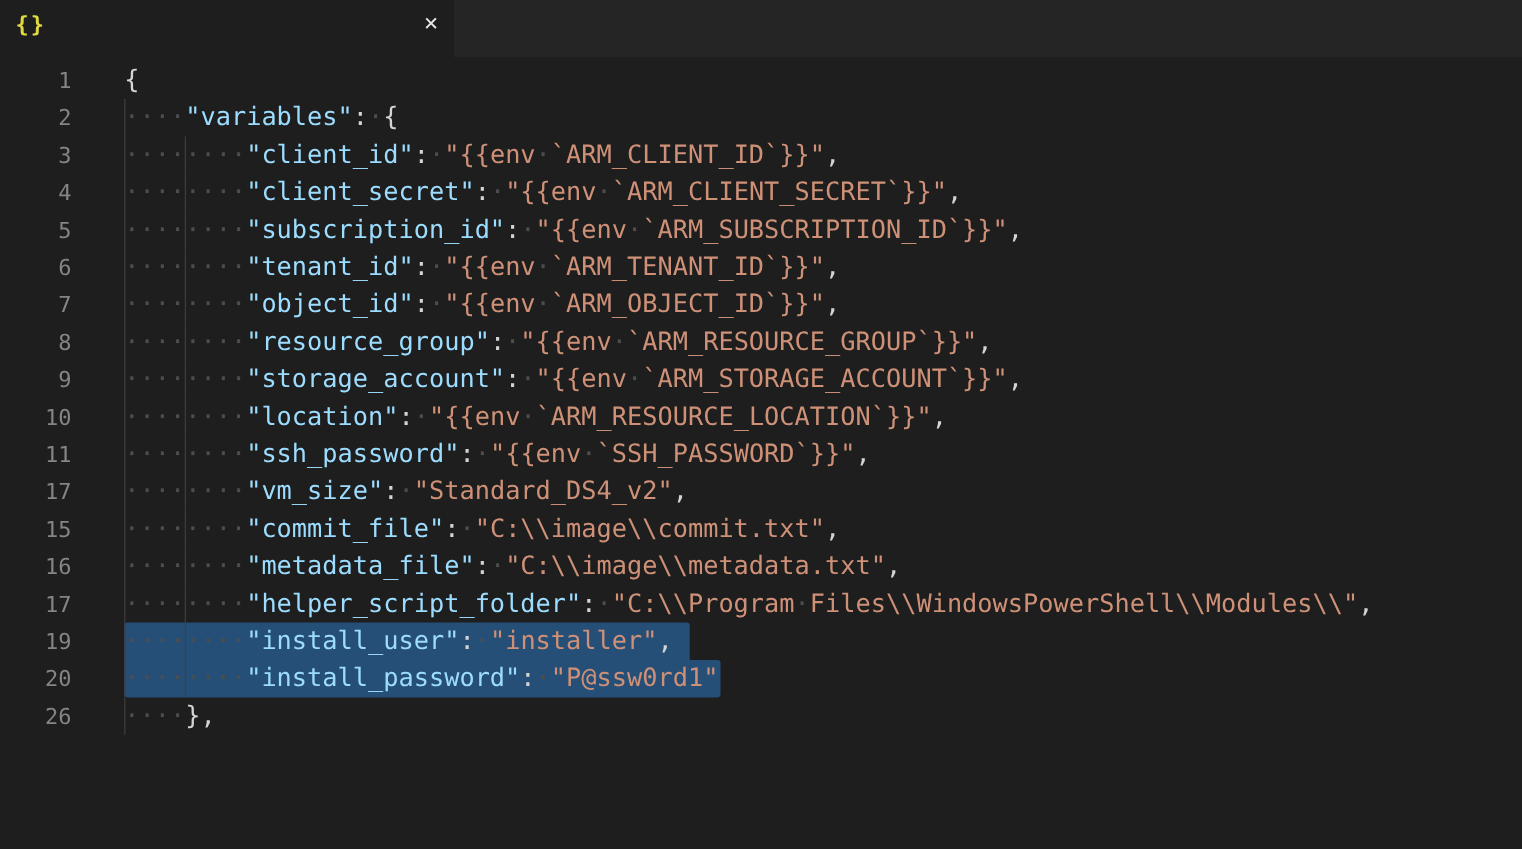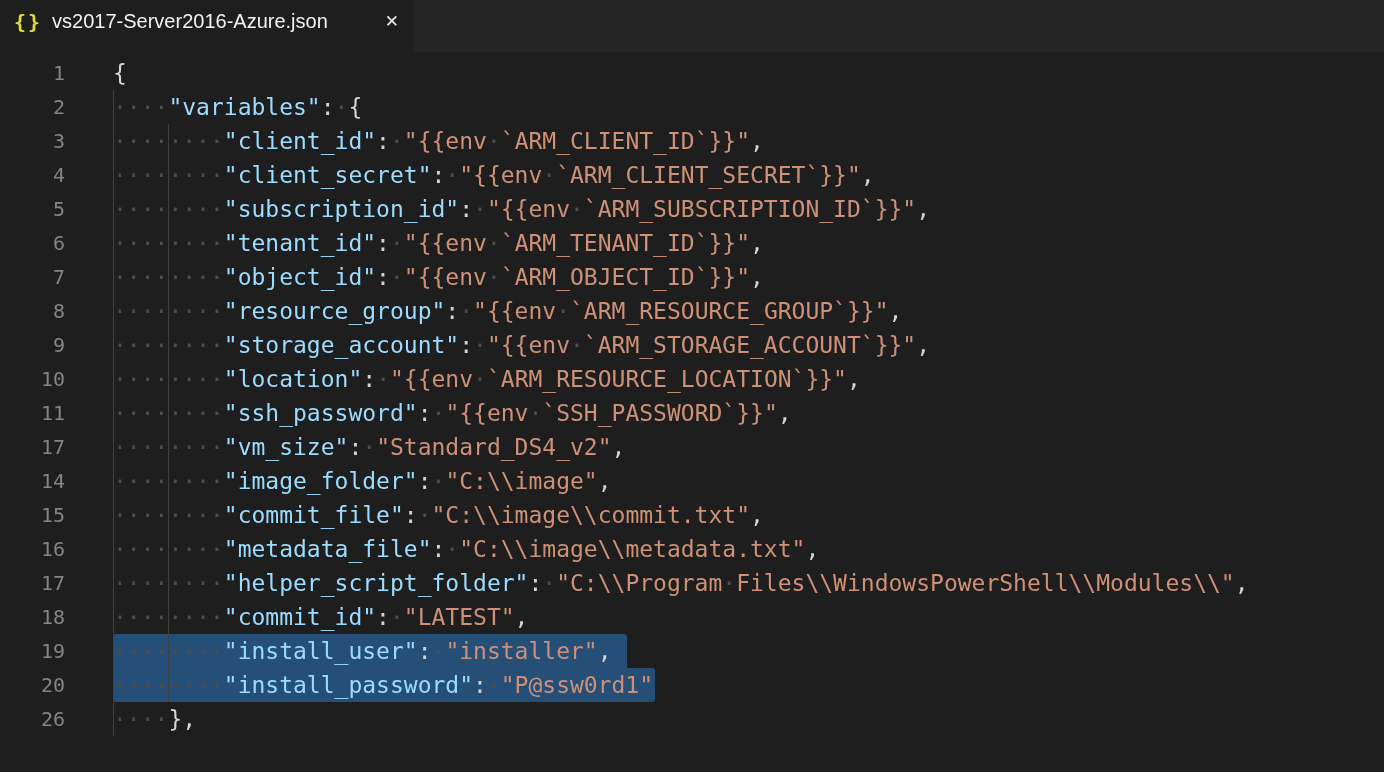--- a/index.html
+++ b/index.html
@@ -30,43 +30,40 @@
   .guide{position:absolute;top:0;bottom:0;width:1px;background:var(--indent-guide,#404040);z-index:1;}
   .sel{position:absolute;left:113px;top:0;height:34px;background:var(--selection,#264f78);z-index:0;}
 </style>
 </head>
 <body>
 
 <div class="app">
   <div class="tabbar">
     <div class="tab">
       <span class="tab-icon">{}</span>
-      <span class="tab-title">vs2017-Server2016-Azure.json</span>
       <span class="tab-close">✕</span>
     </div>
     <div class="tabbar-rest"></div>
   </div>
 
   <div class="editor">
     <div id="lines">
         <div class="line"><span class="ln">1</span><span class="code"><span class="tok-p">{</span></span></div>
         <div class="line"><div class="guide" style="left: calc(0ch + 113px);"></div><span class="ln">2</span><span class="code"><span class="tok-w">····</span><span class="tok-k">"variables"</span><span class="tok-p">:</span><span class="tok-w">·</span><span class="tok-p">{</span></span></div>
         <div class="line"><div class="guide" style="left: calc(0ch + 113px);"></div><div class="guide" style="left: calc(4ch + 113px);"></div><span class="ln">3</span><span class="code"><span class="tok-w">········</span><span class="tok-k">"client_id"</span><span class="tok-p">:</span><span class="tok-w">·</span><span class="tok-s">"{{env</span><span class="tok-w">·</span><span class="tok-s">`ARM_CLIENT_ID`}}"</span><span class="tok-p">,</span></span></div>
         <div class="line"><div class="guide" style="left: calc(0ch + 113px);"></div><div class="guide" style="left: calc(4ch + 113px);"></div><span class="ln">4</span><span class="code"><span class="tok-w">········</span><span class="tok-k">"client_secret"</span><span class="tok-p">:</span><span class="tok-w">·</span><span class="tok-s">"{{env</span><span class="tok-w">·</span><span class="tok-s">`ARM_CLIENT_SECRET`}}"</span><span class="tok-p">,</span></span></div>
         <div class="line"><div class="guide" style="left: calc(0ch + 113px);"></div><div class="guide" style="left: calc(4ch + 113px);"></div><span class="ln">5</span><span class="code"><span class="tok-w">········</span><span class="tok-k">"subscription_id"</span><span class="tok-p">:</span><span class="tok-w">·</span><span class="tok-s">"{{env</span><span class="tok-w">·</span><span class="tok-s">`ARM_SUBSCRIPTION_ID`}}"</span><span class="tok-p">,</span></span></div>
         <div class="line"><div class="guide" style="left: calc(0ch + 113px);"></div><div class="guide" style="left: calc(4ch + 113px);"></div><span class="ln">6</span><span class="code"><span class="tok-w">········</span><span class="tok-k">"tenant_id"</span><span class="tok-p">:</span><span class="tok-w">·</span><span class="tok-s">"{{env</span><span class="tok-w">·</span><span class="tok-s">`ARM_TENANT_ID`}}"</span><span class="tok-p">,</span></span></div>
         <div class="line"><div class="guide" style="left: calc(0ch + 113px);"></div><div class="guide" style="left: calc(4ch + 113px);"></div><span class="ln">7</span><span class="code"><span class="tok-w">········</span><span class="tok-k">"object_id"</span><span class="tok-p">:</span><span class="tok-w">·</span><span class="tok-s">"{{env</span><span class="tok-w">·</span><span class="tok-s">`ARM_OBJECT_ID`}}"</span><span class="tok-p">,</span></span></div>
         <div class="line"><div class="guide" style="left: calc(0ch + 113px);"></div><div class="guide" style="left: calc(4ch + 113px);"></div><span class="ln">8</span><span class="code"><span class="tok-w">········</span><span class="tok-k">"resource_group"</span><span class="tok-p">:</span><span class="tok-w">·</span><span class="tok-s">"{{env</span><span class="tok-w">·</span><span class="tok-s">`ARM_RESOURCE_GROUP`}}"</span><span class="tok-p">,</span></span></div>
         <div class="line"><div class="guide" style="left: calc(0ch + 113px);"></div><div class="guide" style="left: calc(4ch + 113px);"></div><span class="ln">9</span><span class="code"><span class="tok-w">········</span><span class="tok-k">"storage_account"</span><span class="tok-p">:</span><span class="tok-w">·</span><span class="tok-s">"{{env</span><span class="tok-w">·</span><span class="tok-s">`ARM_STORAGE_ACCOUNT`}}"</span><span class="tok-p">,</span></span></div>
         <div class="line"><div class="guide" style="left: calc(0ch + 113px);"></div><div class="guide" style="left: calc(4ch + 113px);"></div><span class="ln">10</span><span class="code"><span class="tok-w">········</span><span class="tok-k">"location"</span><span class="tok-p">:</span><span class="tok-w">·</span><span class="tok-s">"{{env</span><span class="tok-w">·</span><span class="tok-s">`ARM_RESOURCE_LOCATION`}}"</span><span class="tok-p">,</span></span></div>
         <div class="line"><div class="guide" style="left: calc(0ch + 113px);"></div><div class="guide" style="left: calc(4ch + 113px);"></div><span class="ln">11</span><span class="code"><span class="tok-w">········</span><span class="tok-k">"ssh_password"</span><span class="tok-p">:</span><span class="tok-w">·</span><span class="tok-s">"{{env</span><span class="tok-w">·</span><span class="tok-s">`SSH_PASSWORD`}}"</span><span class="tok-p">,</span></span></div>
         <div class="line"><div class="guide" style="left: calc(0ch + 113px);"></div><div class="guide" style="left: calc(4ch + 113px);"></div><span class="ln">17</span><span class="code"><span class="tok-w">········</span><span class="tok-k">"vm_size"</span><span class="tok-p">:</span><span class="tok-w">·</span><span class="tok-s">"Standard_DS4_v2"</span><span class="tok-p">,</span></span></div>
-        <div class="line"><div class="guide" style="left: calc(0ch + 113px);"></div><div class="guide" style="left: calc(4ch + 113px);"></div><span class="ln">14</span><span class="code"><span class="tok-w">········</span><span class="tok-k">"image_folder"</span><span class="tok-p">:</span><span class="tok-w">·</span><span class="tok-s">"C:\\image"</span><span class="tok-p">,</span></span></div>
         <div class="line"><div class="guide" style="left: calc(0ch + 113px);"></div><div class="guide" style="left: calc(4ch + 113px);"></div><span class="ln">15</span><span class="code"><span class="tok-w">········</span><span class="tok-k">"commit_file"</span><span class="tok-p">:</span><span class="tok-w">·</span><span class="tok-s">"C:\\image\\commit.txt"</span><span class="tok-p">,</span></span></div>
         <div class="line"><div class="guide" style="left: calc(0ch + 113px);"></div><div class="guide" style="left: calc(4ch + 113px);"></div><span class="ln">16</span><span class="code"><span class="tok-w">········</span><span class="tok-k">"metadata_file"</span><span class="tok-p">:</span><span class="tok-w">·</span><span class="tok-s">"C:\\image\\metadata.txt"</span><span class="tok-p">,</span></span></div>
         <div class="line"><div class="guide" style="left: calc(0ch + 113px);"></div><div class="guide" style="left: calc(4ch + 113px);"></div><span class="ln">17</span><span class="code"><span class="tok-w">········</span><span class="tok-k">"helper_script_folder"</span><span class="tok-p">:</span><span class="tok-w">·</span><span class="tok-s">"C:\\Program</span><span class="tok-w">·</span><span class="tok-s">Files\\WindowsPowerShell\\Modules\\"</span><span class="tok-p">,</span></span></div>
-        <div class="line"><div class="guide" style="left: calc(0ch + 113px);"></div><div class="guide" style="left: calc(4ch + 113px);"></div><span class="ln">18</span><span class="code"><span class="tok-w">········</span><span class="tok-k">"commit_id"</span><span class="tok-p">:</span><span class="tok-w">·</span><span class="tok-s">"LATEST"</span><span class="tok-p">,</span></span></div>
         <div class="line"><div class="sel" style="width: calc(36ch + 16px); border-radius: 3px 3px 0px 0px;"></div><div class="guide" style="left: calc(0ch + 113px);"></div><div class="guide" style="left: calc(4ch + 113px);"></div><span class="ln">19</span><span class="code"><span class="tok-w">········</span><span class="tok-k">"install_user"</span><span class="tok-p">:</span><span class="tok-w">·</span><span class="tok-s">"installer"</span><span class="tok-p">,</span></span></div>
         <div class="line"><div class="sel" style="width: calc(39ch + 2px); border-radius: 0px 3px 3px;"></div><div class="guide" style="left: calc(0ch + 113px);"></div><div class="guide" style="left: calc(4ch + 113px);"></div><span class="ln">20</span><span class="code"><span class="tok-w">········</span><span class="tok-k">"install_password"</span><span class="tok-p">:</span><span class="tok-w">·</span><span class="tok-s">"P@ssw0rd1"</span></span></div>
         <div class="line"><div class="guide" style="left: calc(0ch + 113px);"></div><span class="ln">26</span><span class="code"><span class="tok-w">····</span><span class="tok-p">},</span></span></div>
       </div>
   </div>
 </div>
 
 </body></html>

